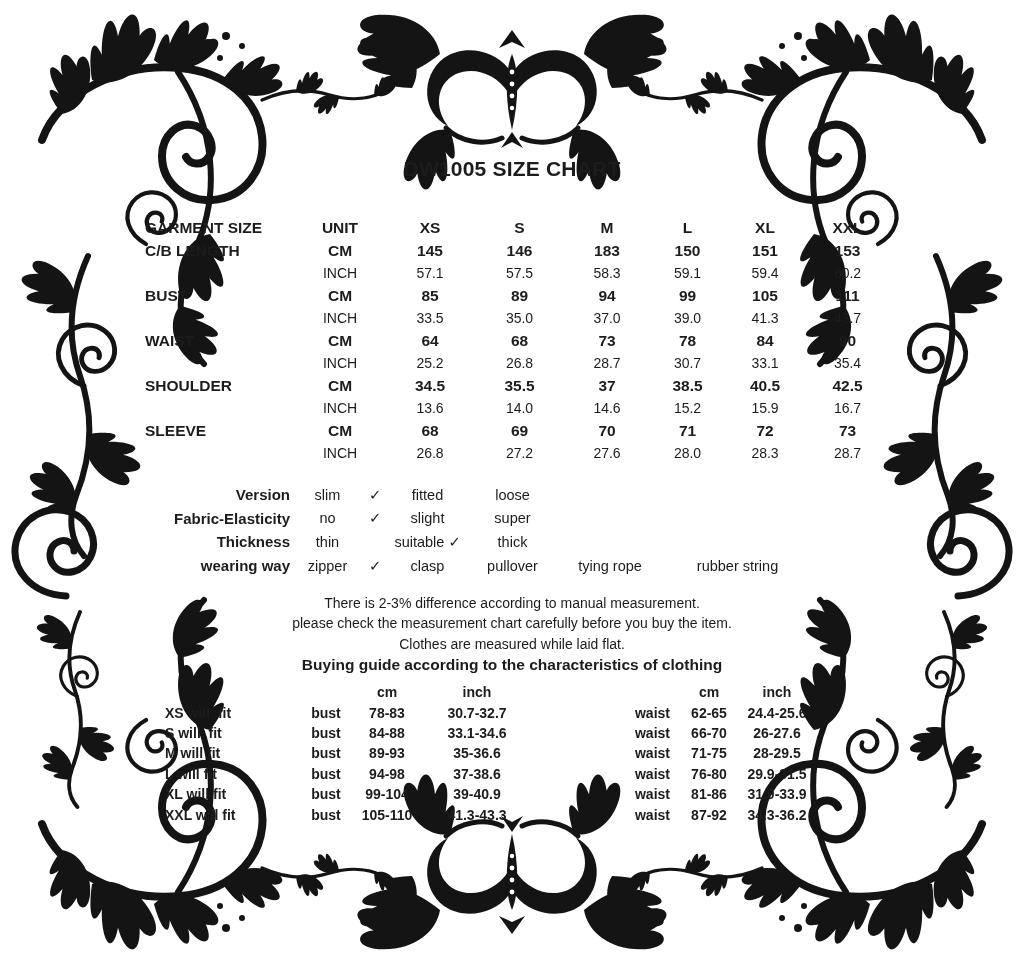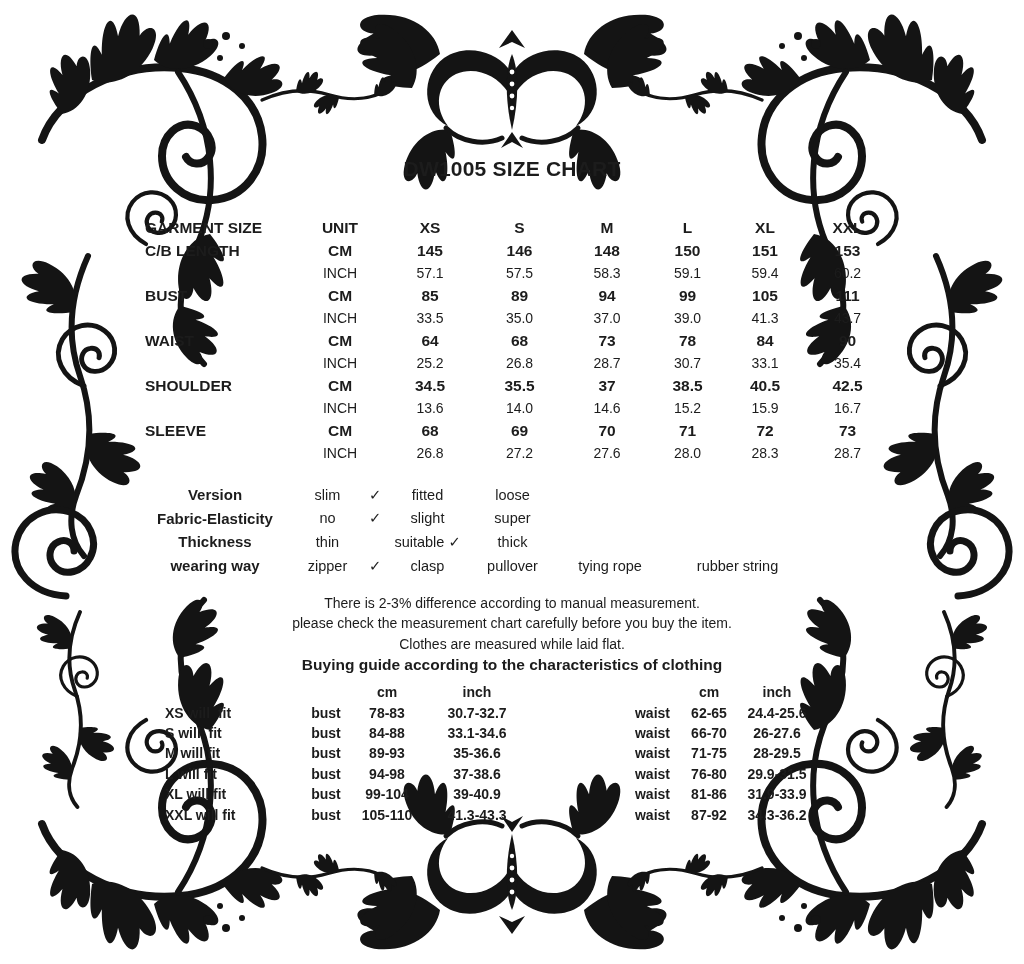--- a/index.html
+++ b/index.html
@@ -18,21 +18,21 @@
   .l  { text-align:left; }
 
   .sizes { position:absolute; left:145px; top:217px; width:745px; display:grid;
            grid-template-columns:150px 90px 90px 89px 86px 75px 80px 85px;
            grid-auto-rows:22.5px; align-items:center; text-align:center; }
 
   .feat { position:absolute; left:140px; top:483px; display:grid;
           grid-template-columns:150px 75px 20px 85px 85px 110px 145px;
           grid-auto-rows:23.6px; align-items:center; text-align:center;
           font-size:14.5px; }
-  .feat .lab { font-weight:700; font-size:15px; text-align:center; }
+  .feat .lab { font-weight:700; font-size:15px; text-align:right; }
   .feat span { white-space:pre; }
 
   .notes { position:absolute; left:0; right:0; top:593px; text-align:center;
            font-size:14px; line-height:20.4px; }
   .notes .bold { font-size:15.5px; font-weight:700; margin-top:1px; }
 
   .guide { position:absolute; left:165px; top:682px; display:grid;
            grid-template-columns:135px 52px 70px 110px 152px 50px 86px;
            grid-auto-rows:20.4px; align-items:center; text-align:center;
            font-weight:700; font-size:14px; }
@@ -117,21 +117,21 @@
 
   <div class="hdr">
     <div class="t1">DW1005 SIZE CHART</div>
   </div>
 
   <div class="sizes">
     <div class="rw rb">
       <span class="l">GARMENT SIZE</span><span>UNIT</span><span>XS</span><span>S</span><span>M</span><span>L</span><span>XL</span><span>XXL</span>
     </div>
     <div class="rw rb">
-      <span class="l">C/B LENGTH</span><span>CM</span><span>145</span><span>146</span><span>148</span><span>150</span><span>151</span><span>153</span>
+      <span class="l">C/B LENGTH</span><span>CM</span><span>145</span><span>146</span><span>183</span><span>150</span><span>151</span><span>153</span>
     </div>
     <div class="rw rr">
       <span class="l"></span><span>INCH</span><span>57.1</span><span>57.5</span><span>58.3</span><span>59.1</span><span>59.4</span><span>60.2</span>
     </div>
     <div class="rw rb">
       <span class="l">BUST</span><span>CM</span><span>85</span><span>89</span><span>94</span><span>99</span><span>105</span><span>111</span>
     </div>
     <div class="rw rr">
       <span class="l"></span><span>INCH</span><span>33.5</span><span>35.0</span><span>37.0</span><span>39.0</span><span>41.3</span><span>43.7</span>
     </div>

